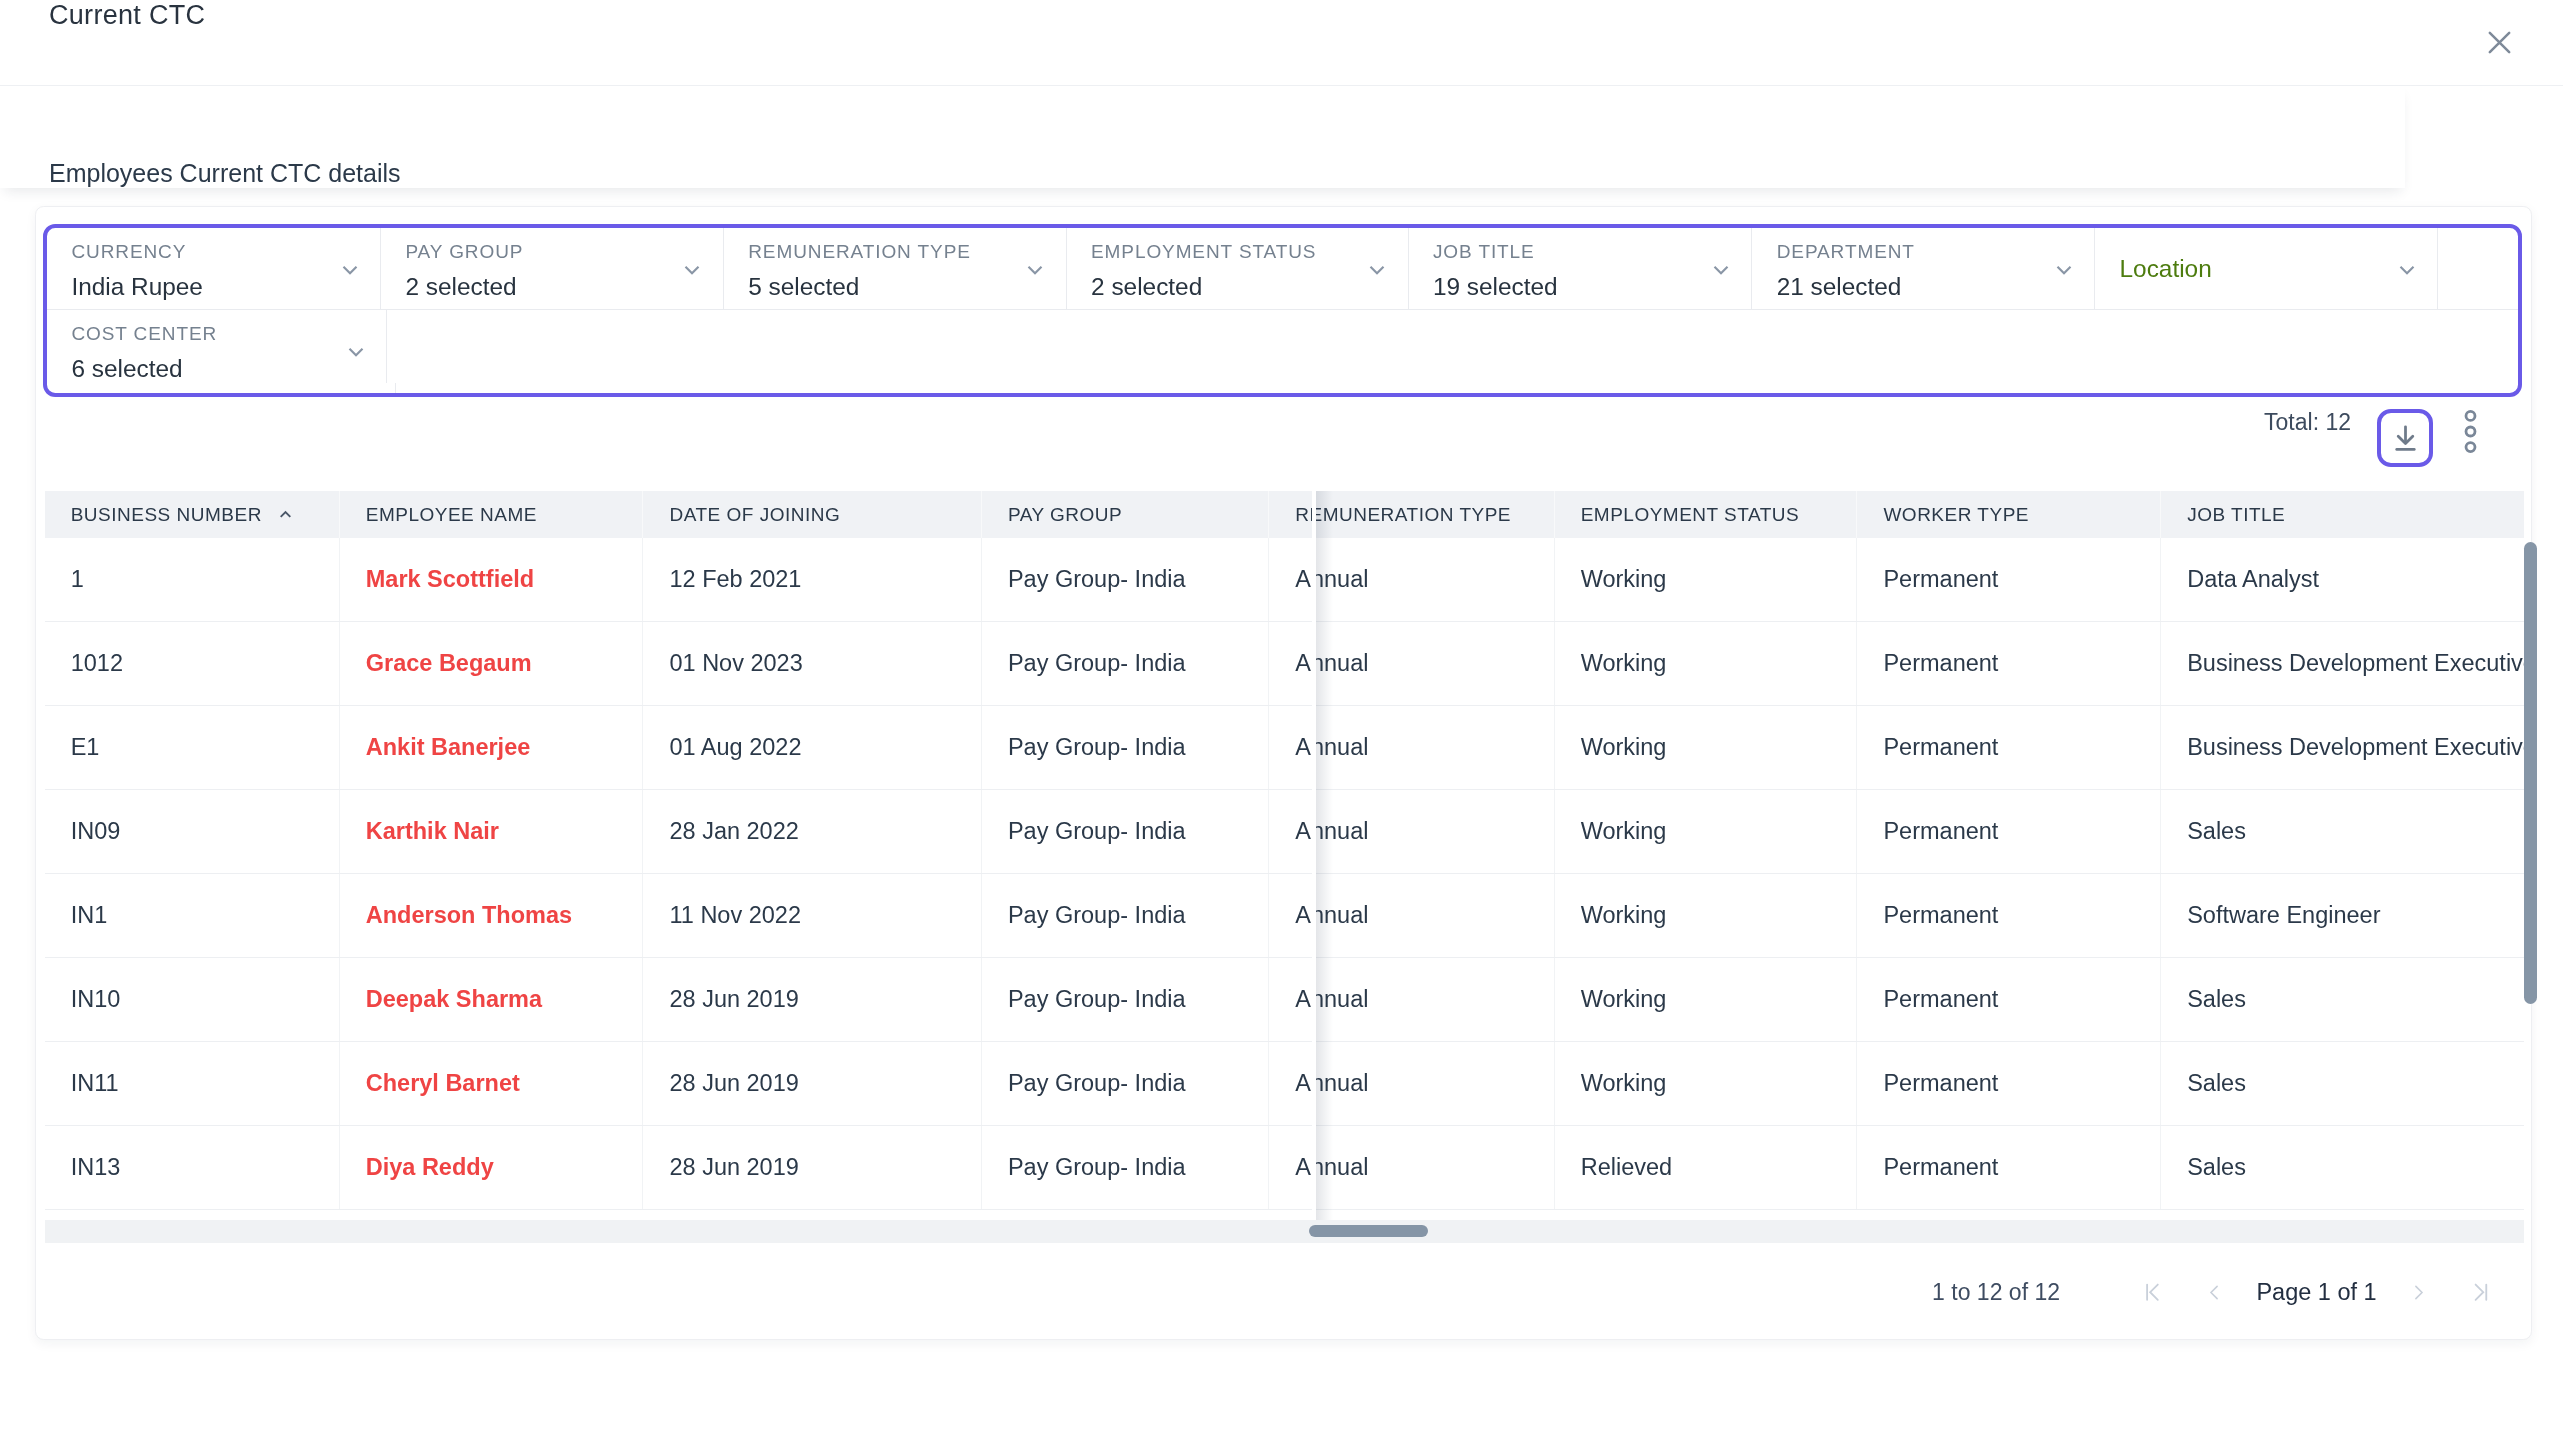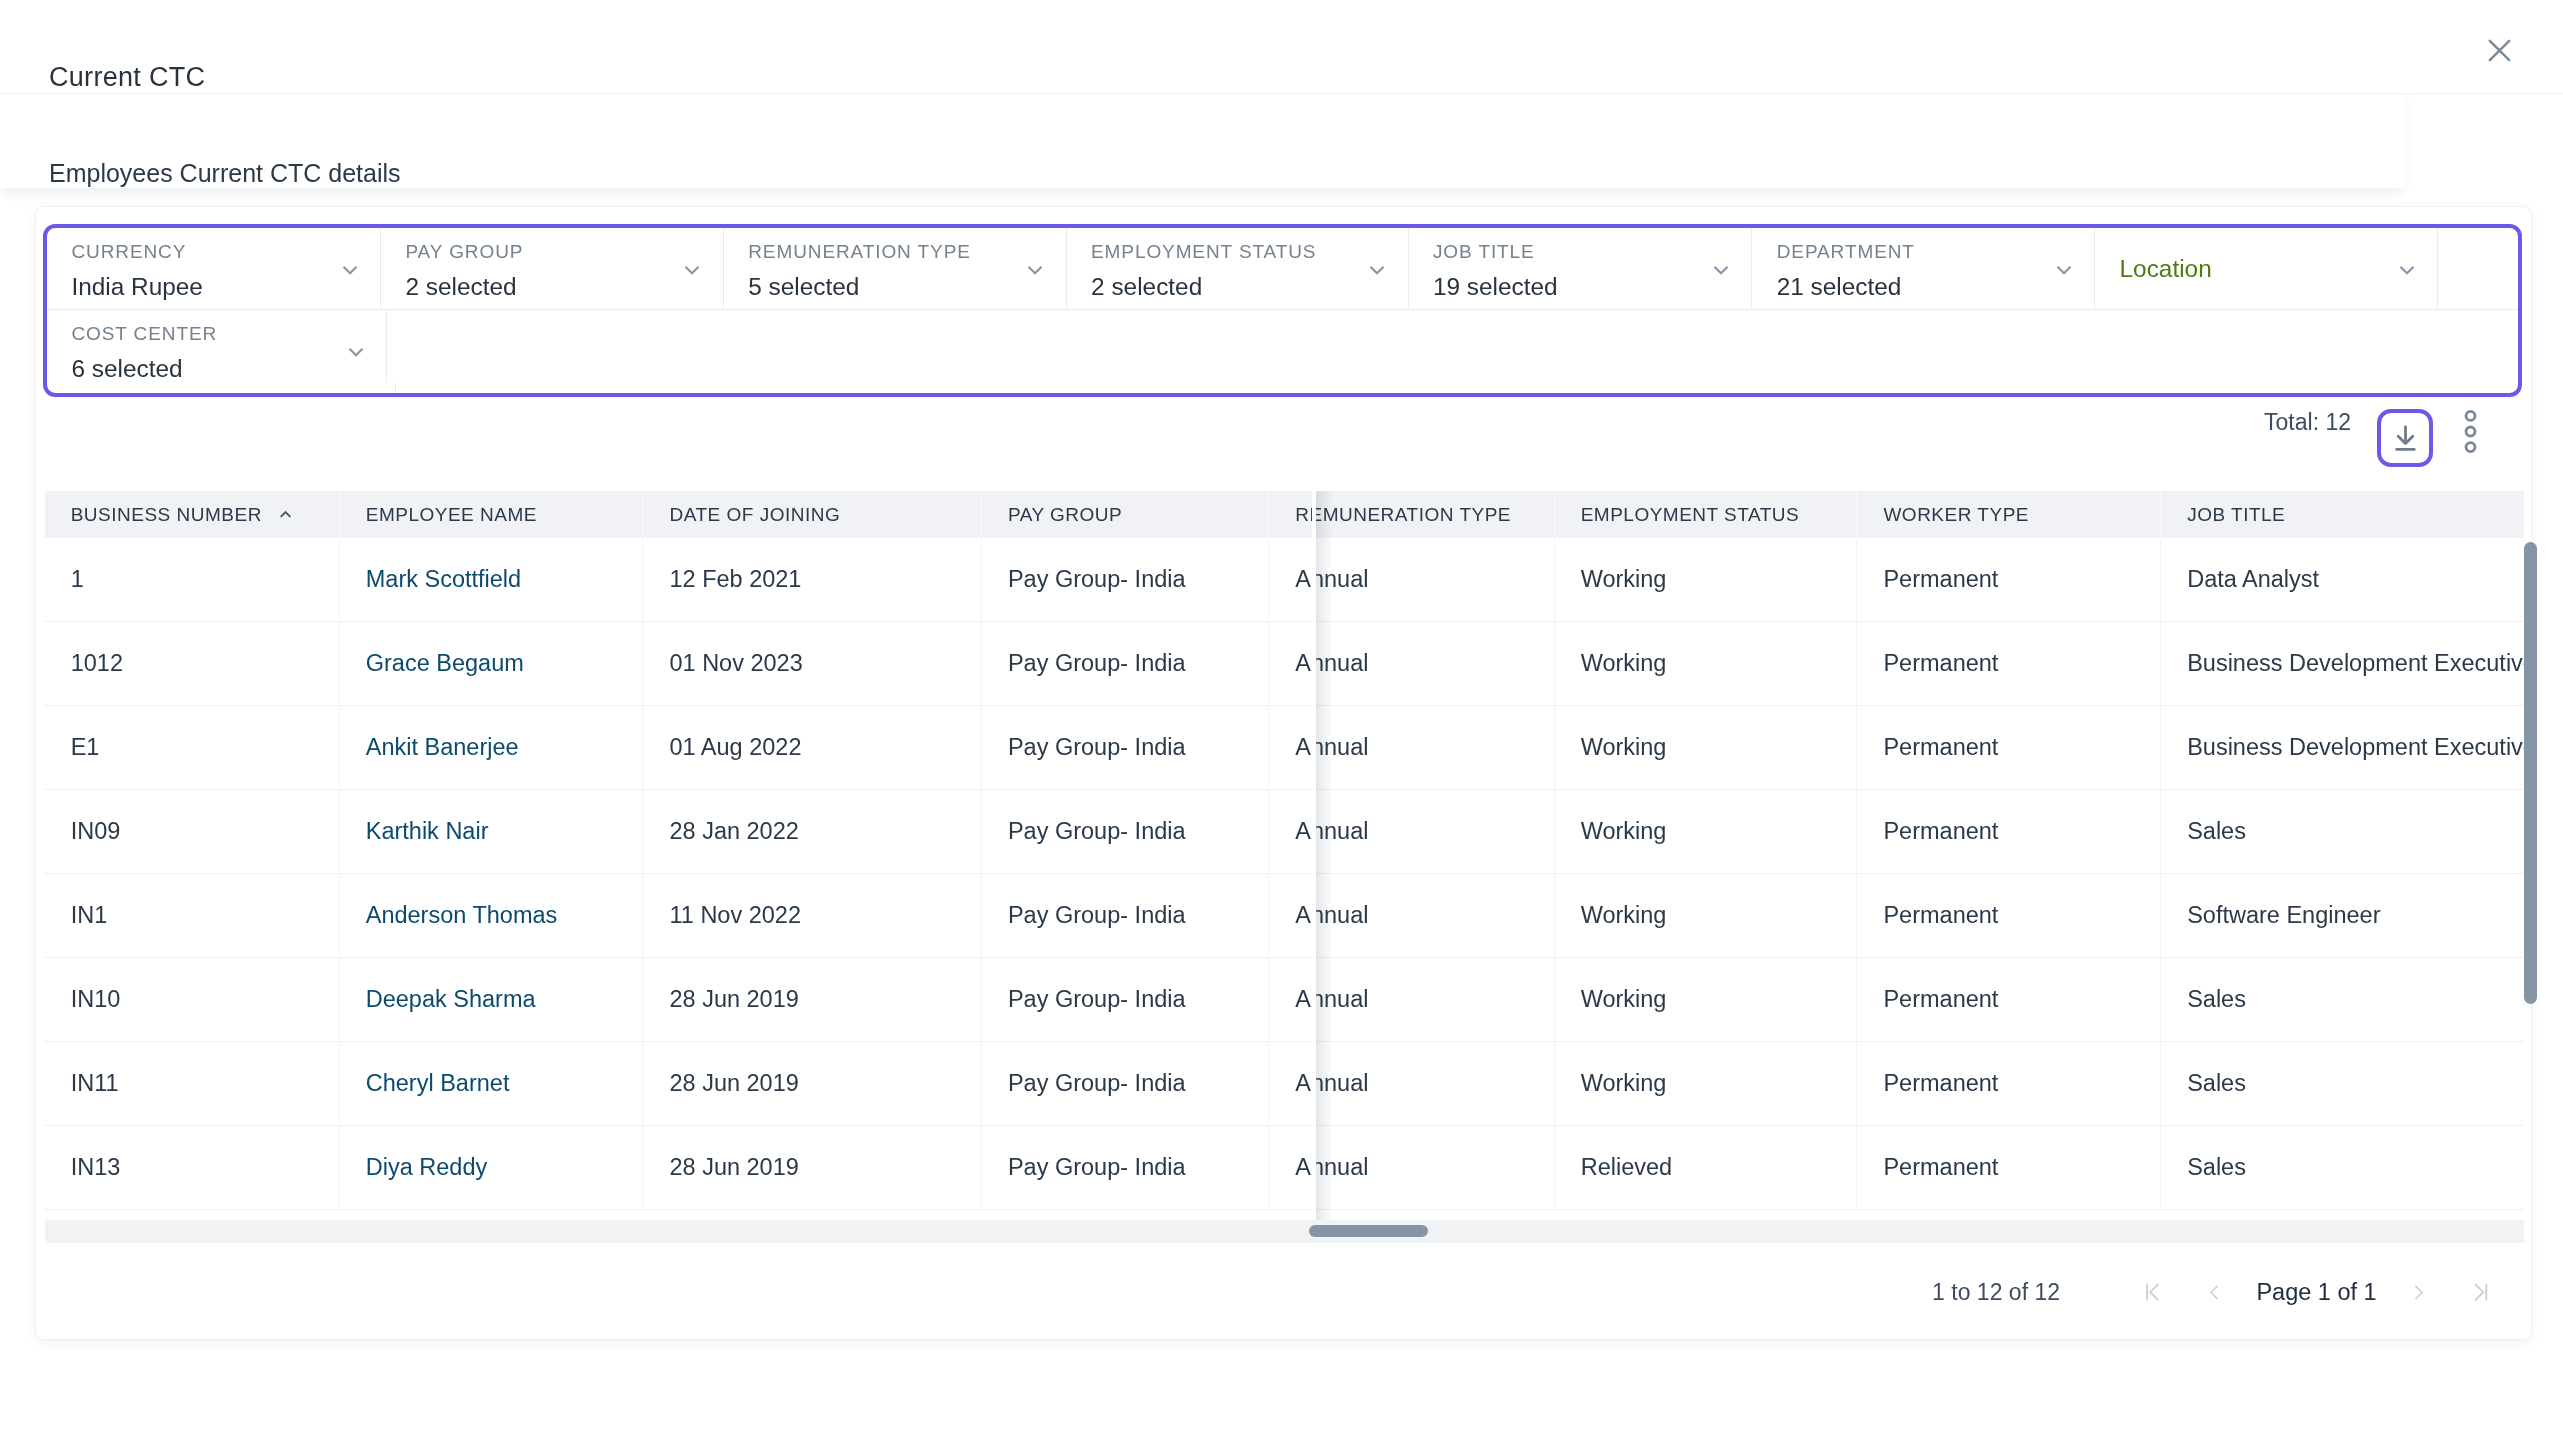--- a/index.html
+++ b/index.html
@@ -1,21 +1,21 @@
 <!DOCTYPE html>
 <html style="font-size:14px"><head>
 <meta charset="utf-8">
 <style>
   * { box-sizing: border-box; margin: 0; padding: 0; }
   html, body { width: 2563px; height: 1451px; background: #ffffff;
     font-family: "Liberation Sans", sans-serif; color: #2B3949; overflow: hidden; }
 
   
-  .header-bar { position: absolute; left: 0; top: 8px; width: 2563px; height: 86px;
-    background: #fff; border-bottom: 1.7px solid #EEF0F3; z-index: 4; display: flex; align-items: flex-end; }
+  .header-bar { position: absolute; left: 0; top: 0; width: 2563px; height: 86px;
+    background: #fff; border-bottom: 1.7px solid #EEF0F3; z-index: 4; display: flex; align-items: flex-start; }
   .page-title { margin-left: 49px; font-size: 27px; font-weight: 500; color: #29333F; letter-spacing: 0.3px; }
   .close-btn { position: absolute; right: 45px; top: 23px; width: 38px; height: 38px;
     background: none; border: none; cursor: pointer; display: flex; align-items: center; justify-content: center; }
 
   .subheader { position: absolute; left: 0; top: 85px; width: 2405px; height: 103px; background: #fff;
     z-index: 3; display: flex; align-items: flex-end; box-shadow: 0 7px 12.2px -3.5px rgba(30,42,60,0.10); }
   .page-subtitle { margin-left: 49px; font-size: 25px; color: #2B3949; }
 
   
   .sheet { position: absolute; left: 35px; top: 206px; width: 2497px; height: 1134px;
@@ -51,21 +51,21 @@
   
   .table-zone { position: absolute; left: 8.7px; top: 284px; width: 2490px; height: 753px; }
   .table-clip { position: absolute; left: 0; top: 0; width: 2479px; height: 729px; overflow: hidden; }
   .thead { display: flex; height: 47px; background: #F0F2F5; }
   .th { display: flex; align-items: center; padding-left: 26px; font-size: 19px; letter-spacing: 0.5px;
     color: #2B3949; font-weight: 500; border-right: 1.7px solid #F8F9FA; white-space: nowrap; overflow: hidden; cursor: pointer; }
   .sort-ic { margin-left: 12.2px; }
   .tr { display: flex; height: 84px; background: #fff; border-bottom: 1.7px solid #EDEFF2; }
   .td { display: flex; align-items: center; padding-left: 26px; font-size: 23.5px; color: #2B3949;
     border-right: 1.7px solid #F1F3F5; white-space: nowrap; overflow: hidden; }
-  .link { color: #0c4a6e; cursor: pointer; }
+  .link { color: #ef4444; cursor: pointer; font-weight: bold; }
   .c0 { width: 305px; } .c1 { width: 314px; } .c2 { width: 350px; } .c3 { width: 297px; }
   .c4 { width: 295px; } .c5 { width: 313px; } .c6 { width: 314px; } .c7 { width: 375px; border-right: none; }
   .sliver { height: 12.2px; background: #fff; }
   .pin-gap { position: absolute; left: 1267px; top: 0; width: 4.4px; height: 729px; background: #fff; }
   .pin-shadow { position: absolute; left: 1271px; top: 0; width: 17.4px; height: 729px;
     background: linear-gradient(to right, rgba(44,58,82,0.13), rgba(44,58,82,0)); }
   .h-track { position: absolute; left: 0; top: 729px; width: 2479px; height: 23px; background: #F0F2F4; }
   .h-thumb { position: absolute; left: 1264px; top: 5.2px; width: 119px; height: 12.2px; border-radius: 6.1px; background: #8595A6; cursor: grab; }
   .v-thumb { position: absolute; left: 2479px; top: 51px; width: 13px; height: 462px; border-radius: 7px; background: #8595A6; cursor: grab; }
 

